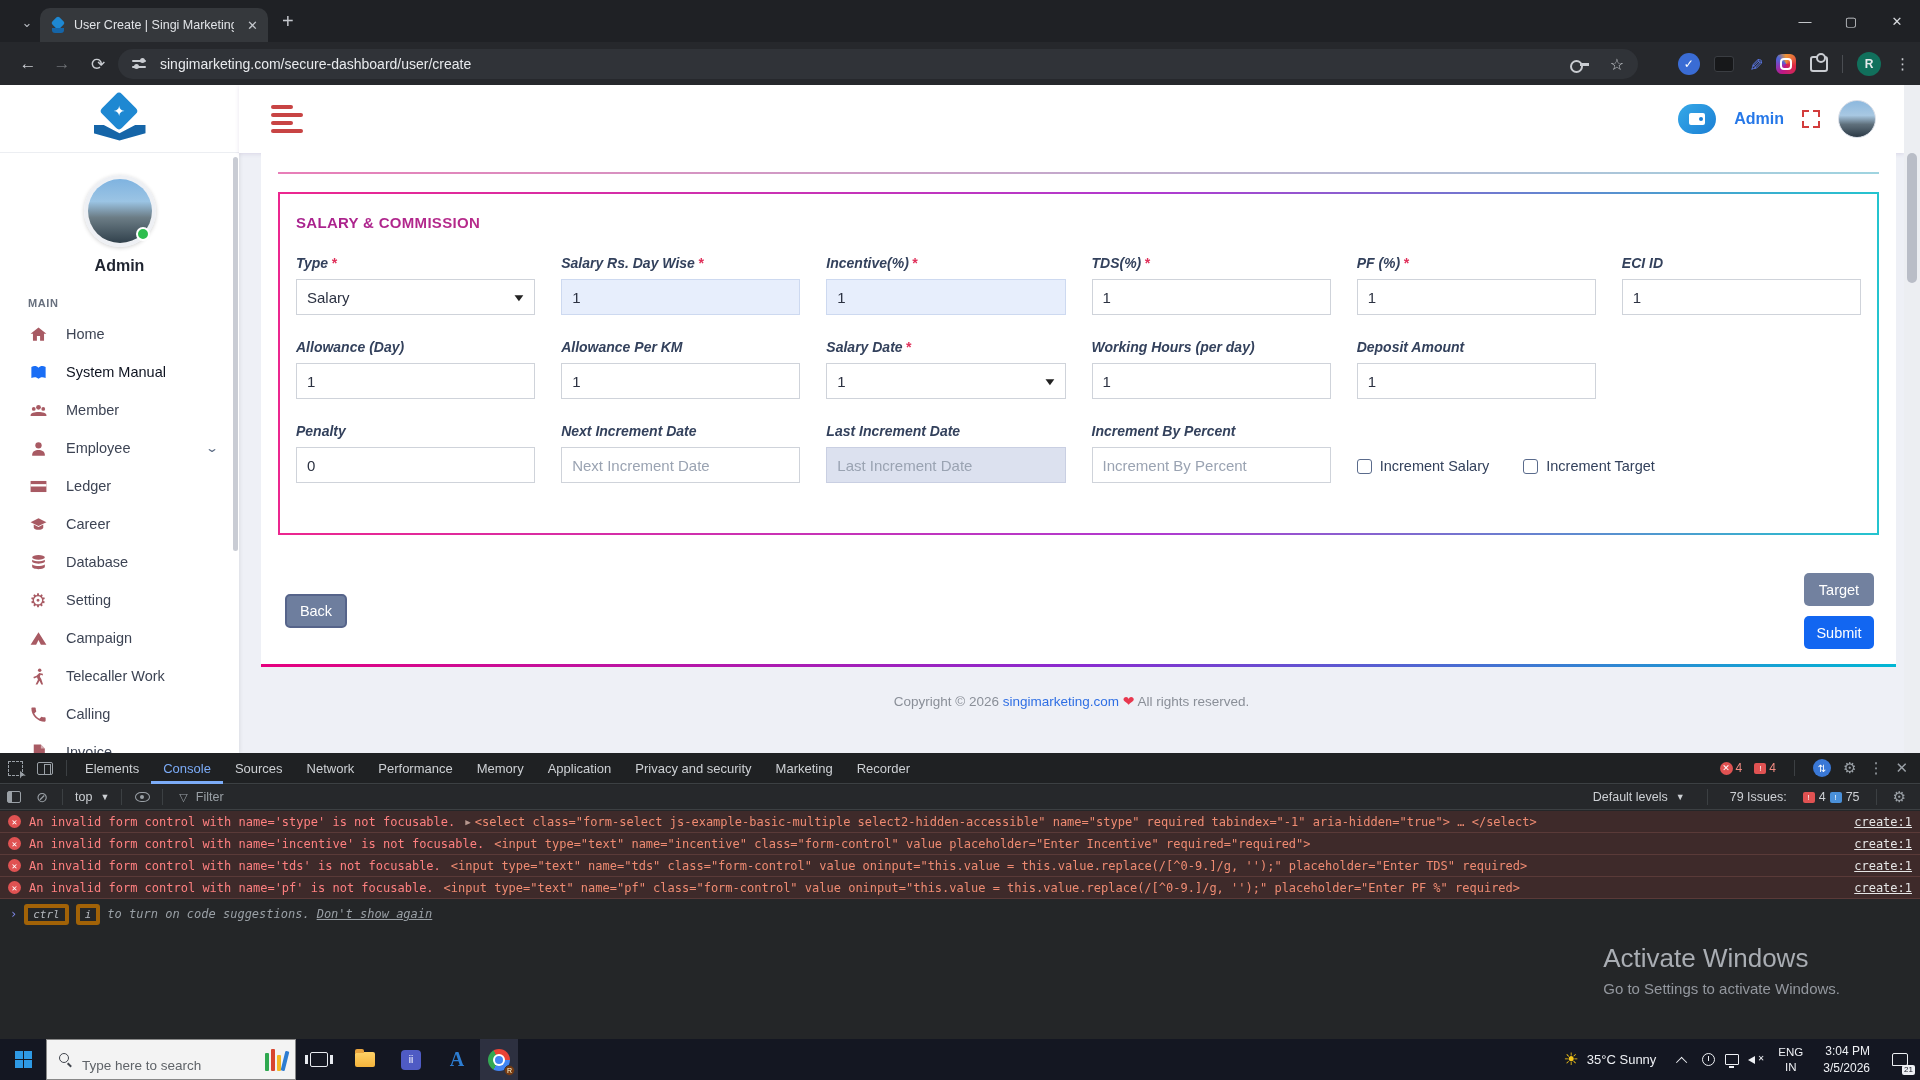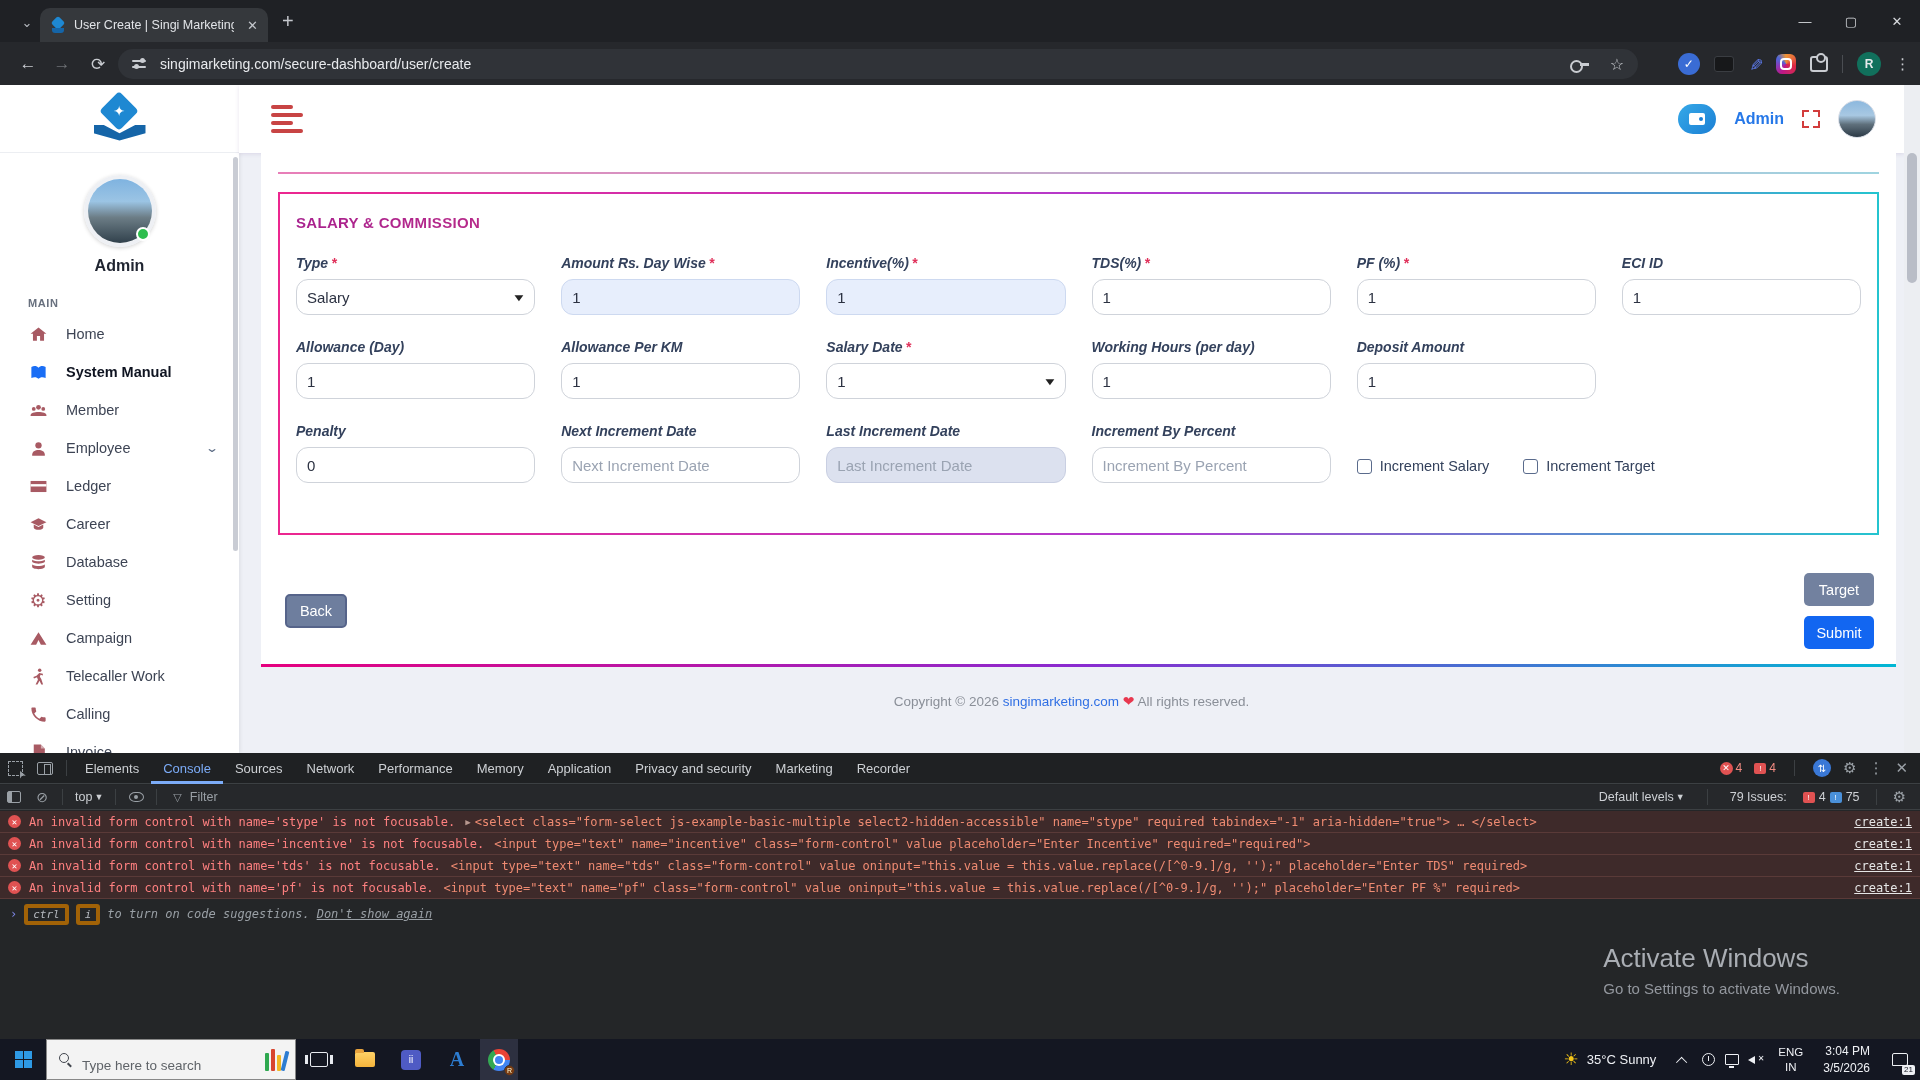--- a/index.html
+++ b/index.html
@@ -58,21 +58,21 @@
   .side-avatar { width:100%; height:100%; border-radius:50%; background:linear-gradient(180deg,#7fb3e0 0%,#9bc4e4 35%,#6c7d86 60%,#31414c 100%); }
   .online-dot { position:absolute; right:2px; bottom:2px; width:14px; height:14px; border-radius:50%; background:#2ebd4e; border:2px solid #fff; }
   .side-user { text-align:center; margin-top:10px; font-size:16px; font-weight:bold; color:#1f2430; }
   .side-section { margin:22px 0 6px 28px; font-size:11px; font-weight:bold; letter-spacing:.6px; color:#68707e; }
   .menu { }
   .menu-item { height:38px; display:flex; align-items:center; padding-left:28px; gap:18px; cursor:pointer; }
   .mi-icon { width:20px; height:20px; color:#a85a63; display:flex; align-items:center; justify-content:center; font-size:19px; }
   .mi-icon svg { width:19px; height:19px; fill:currentColor; }
   .mi-label { font-size:14.5px; color:#3d4454; }
   .menu-item.active .mi-icon { color:#1a6ef5; }
-  .menu-item.active .mi-label { color:#0e1320; font-weight:bold; }
+  .menu-item.active .mi-label { color:#0e1320; font-weight:normal; }
   .mi-chev { margin-left:auto; margin-right:22px; color:#5b6b84; font-size:12px; transform:scaleX(1.4); }
   .side-scroll { position:absolute; right:1px; top:72px; width:5px; height:394px; background:#c9ccd4; border-radius:3px; }
 
   .main { position:absolute; left:239px; top:0; width:1665px; height:668px; }
   .main-header { position:absolute; left:0; top:0; width:100%; height:68px; background:#fff; box-shadow:0 1px 4px rgba(120,100,160,.18); }
   .burger { position:absolute; left:32px; top:20px; width:36px; height:28px; }
   .burger i { position:absolute; left:0; height:3.5px; background:#c84444; border-radius:2px; }
   .burger i:nth-child(1){ top:0; width:22px; } .burger i:nth-child(2){ top:8px; width:32px; }
   .burger i:nth-child(3){ top:16px; width:22px; } .burger i:nth-child(4){ top:24px; width:32px; }
   .hdr-right { position:absolute; right:28px; top:0; height:68px; display:flex; align-items:center; gap:18px; }
@@ -91,21 +91,21 @@
 
   .content { position:absolute; left:0; top:68px; width:100%; height:600px; }
   .panel { position:absolute; left:22px; top:0; width:1635px; height:514px; background:#fff; }
   .card-top { position:absolute; left:39px; top:0; width:1601px; height:21px; background:#fff; border-bottom:2px solid; border-image:linear-gradient(90deg,#e87eb8,#9fd4e0) 1; }
   .salary-card { position:absolute; left:39px; top:39px; width:1601px; height:343px; background:#fff; border:2px solid; border-image:linear-gradient(90deg,#ec268f 0%,#b03ad0 55%,#24c4cf 100%) 1; padding:20px 16px 0 16px; }
   .card-title { font-size:15px; font-weight:bold; letter-spacing:.3px; background:linear-gradient(90deg,#a8218e 0%,#e0447e 45%,#f68b4e 100%); -webkit-background-clip:text; background-clip:text; color:transparent; margin-bottom:24px; }
   .fgrid { display:grid; grid-template-columns:repeat(6,1fr); column-gap:26px; row-gap:24px; }
   .field {}
   .flabel { font-size:14px; font-weight:bold; color:#33415c; margin-bottom:8px; white-space:nowrap;font-style:italic; }
   .req { color:#e0305a; margin-left:3px; }
-  .fctl { width:100%; height:36px; border:1px solid #cfd3da; border-radius:12px; background:#fff; font-size:15px; color:#2c3242; padding:0 10px; font-family:"Liberation Sans",sans-serif; }
+  .fctl { width:100%; height:36px; border:1px solid #cfd3da; border-radius:0; background:#fff; font-size:15px; color:#2c3242; padding:0 10px; font-family:"Liberation Sans",sans-serif; }
   .fctl::placeholder { color:#9aa3b2; }
   .fctl.autofill { background:#e7eefc; border-color:#cdd9f0; }
   .fctl.disabled { background:#dce1ef; border-color:#c9cfe2; color:#8b93a8; }
   .fselect { display:flex; align-items:center; justify-content:space-between; cursor:pointer; }
   .caret { font-size:10px; color:#222; transform:scaleX(1.5); }
   .chk-cell { grid-column:span 2; display:flex; align-items:center; gap:34px; padding-top:26px; }
   .chk { display:flex; align-items:center; gap:8px; cursor:pointer; }
   .chk-box { width:15px; height:15px; border:1.6px solid #5a6b8c; border-radius:3px; background:#fff; }
   .chk-label { font-size:14.5px; color:#33415c; }
 
@@ -138,21 +138,21 @@
   .err-ic { width:13px; height:13px; border-radius:50%; background:#e05252; color:#fff; font-size:9px; display:flex; align-items:center; justify-content:center; }
   .iss-ic { width:12px; height:11px; background:#e05252; border-radius:2px; color:#fff; font-size:8px; display:flex; align-items:center; justify-content:center; }
   .iss-ic.blue { background:#4a90d9; }
   .dt-sync { width:18px; height:18px; border-radius:50%; background:#3a78d6; color:#fff; font-size:10px; display:flex; align-items:center; justify-content:center; }
   .dt-gear, .dt-kebab, .dt-close { color:#9aa0a6; font-size:15px; }
 
   .dt-toolbar { position:absolute; left:0; top:32px; width:100%; height:25px; background:#26282b; border-bottom:1px solid #3c4043; display:flex; align-items:center; font-size:12.5px; }
   .ct-ic { width:28px; display:flex; align-items:center; justify-content:center; color:#9aa0a6; font-size:14px; }
   .panelic { width:14px; height:12px; border:1.5px solid #9aa0a6; border-radius:2px; position:relative; }
   .panelic::after { content:""; position:absolute; left:0; top:0; width:4px; height:100%; background:#9aa0a6; }
-  .ct-label { color:#cdd0d4; padding:0 6px; display:flex; align-items:center; gap:2px;justify-content:space-between; }
+  .ct-label { color:#cdd0d4; padding:0 6px; display:flex; align-items:center; gap:8px;justify-content:space-between; }
   .eye-ic { width:15px; height:10px; border:1.5px solid #9aa0a6; border-radius:50%/60%; position:relative; }
   .eye-ic::after { content:""; position:absolute; left:4px; top:2px; width:4px; height:4px; border-radius:50%; background:#9aa0a6; }
   .filter-area { display:flex; align-items:center; gap:8px; color:#9aa0a6; margin-left:10px; }
   .ct-right { margin-left:auto; display:flex; align-items:center; gap:10px; padding-right:14px; }
   .iss-badges { display:flex; align-items:center; gap:4px; }
 
   .console-rows { position:absolute; left:0; top:58px; width:100%; }
   .crow { height:22px; background:#3e2a2a; border-bottom:1px solid #5a3a38; display:flex; align-items:center; padding:0 8px; font-family:"DejaVu Sans Mono",monospace; font-size:12px; white-space:nowrap; overflow:hidden; }
   .crow .err-ic { flex:0 0 13px; margin-right:8px; }
   .cmsg { color:#ff8080; margin-right:10px; }
@@ -417,21 +417,21 @@
 
           <div class="fgrid">
             <div class="field">
               <div class="flabel"><span>Type</span><span class="req">*</span></div>
               <div class="fctl fselect">
                   <span>Salary</span>
                   <span class="caret">▼</span>
                 </div>
             </div>
             <div class="field">
-              <div class="flabel"><span>Amount Rs. Day Wise</span><span class="req">*</span></div>
+              <div class="flabel"><span>Salary Rs. Day Wise</span><span class="req">*</span></div>
               <input class="fctl autofill" value="1" style="">
             </div>
             <div class="field">
               <div class="flabel"><span>Incentive(%)</span><span class="req">*</span></div>
               <input class="fctl autofill" value="1" style="">
             </div>
             <div class="field">
               <div class="flabel"><span>TDS(%)</span><span class="req">*</span></div>
               <input class="fctl" value="1" style="">
             </div>

